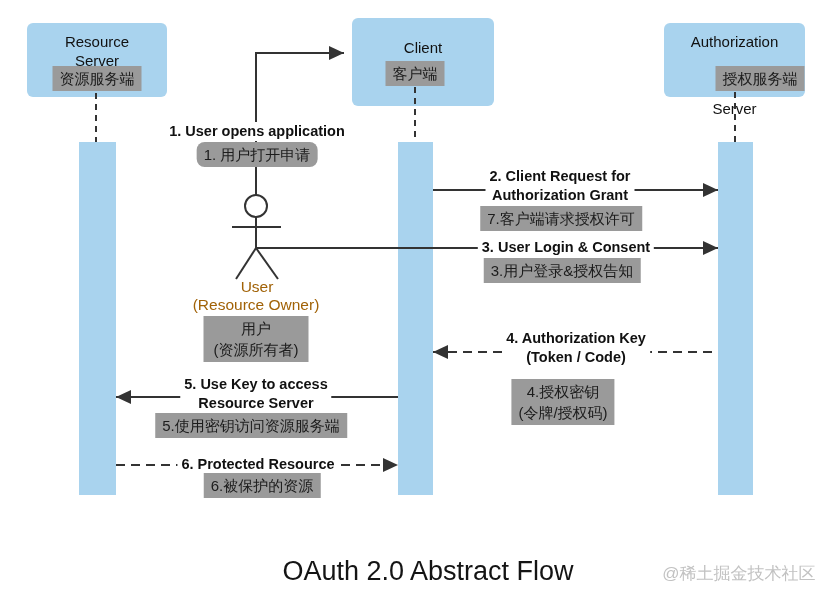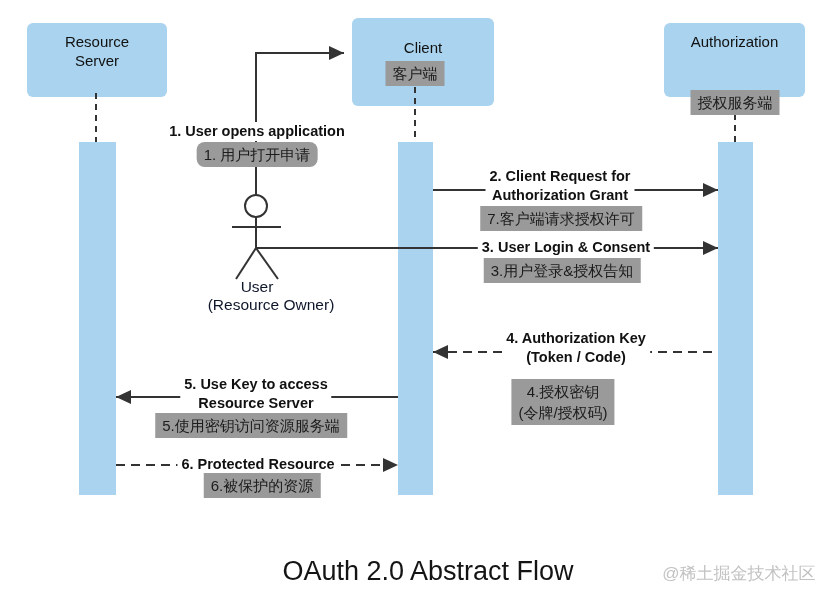--- a/index.html
+++ b/index.html
@@ -24,47 +24,48 @@
   .vline{position:absolute;width:2px;background:var(--line);z-index:2;}
   .dline{position:absolute;height:2px;z-index:2;
        background-image:repeating-linear-gradient(90deg,var(--line) 0 9px,transparent 9px 15px);}
   .arrow-r{position:absolute;width:0;height:0;border-top:7px solid transparent;
        border-bottom:7px solid transparent;border-left:15px solid var(--line);z-index:5;}
   .arrow-l{position:absolute;width:0;height:0;border-top:7px solid transparent;
        border-bottom:7px solid transparent;border-right:15px solid var(--line);z-index:5;}
   .msg-en{position:absolute;transform:translateX(-50%);background:#ffffff;font-size:14.5px;
        line-height:19px;color:#111;text-align:center;white-space:nowrap;padding:0 4px;z-index:3;font-weight:bold;}
   .plain{position:absolute;transform:translateX(-50%);font-size:15.5px;line-height:18px;
-       color:#0f172a;text-align:center;white-space:nowrap;z-index:3;}
+       color:#a16207;text-align:center;white-space:nowrap;z-index:3;}
   .user-tag{position:absolute;transform:translateX(-50%);background:var(--tag-bg);color:#1c1c1c;
        font-size:15px;line-height:21px;padding:2px 10px;text-align:center;white-space:nowrap;z-index:3;}
   .title{position:absolute;transform:translateX(-50%);font-size:27px;color:#141414;white-space:nowrap;z-index:3;}
   .wm{position:absolute;transform:translateX(-50%);font-size:17px;color:var(--watermark);white-space:nowrap;z-index:3;}
   svg line,svg circle{stroke:var(--line);stroke-width:2;}
 </style>
 </head>
 <body>
 
 <div id="stage">
 
   <div class="box" style="left:27px;top:23px;width:140px;height:65px;padding-top:9px;">
     <div>Resource</div>
     <div>Server</div>
   </div>
+  <div class="tag" style="left:97px;top:66px;">资源服务端</div>
 
   <div class="box" style="left:344px;top:18px;width:142px;height:68px;padding-top:20px;margin-left:8px;">
     <div>Client</div>
   </div>
   <div class="tag" style="left:415px;top:61px;">客户端</div>
 
   <div class="box" style="left:664px;top:23px;width:141px;height:65px;padding-top:9px;gap:48px;">
     <div>Authorization</div>
     <div>Server</div>
   </div>
-  <div class="tag" style="left:735px;top:66px;margin-top:24px;">授权服务端</div>
+  <div class="tag" style="left:760px;top:66px;">授权服务端</div>
 
   <div class="lifeline" style="left:95px;top:93px;height:49px;"></div>
   <div class="lifeline" style="left:414px;top:87px;height:55px;"></div>
   <div class="lifeline" style="left:734px;top:92px;height:50px;"></div>
 
   <div class="bar" style="left:79px;top:142px;width:37px;height:353px;"></div>
   <div class="bar" style="left:398px;top:142px;width:35px;height:353px;"></div>
   <div class="bar" style="left:718px;top:142px;width:35px;height:353px;"></div>
 
   <div class="vline" style="left:255px;top:52px;height:143px;"></div>
@@ -111,18 +112,22 @@
   <div class="tag" style="left:262px;top:473px;">6.被保护的资源</div>
 
   <svg style="position:absolute;left:218px;top:189px;z-index:3;" width="78" height="92" viewBox="0 0 78 92">
     <circle cx="38" cy="17" r="11" fill="#ffffff"></circle>
     <line x1="38" y1="28" x2="38" y2="59"></line>
     <line x1="14" y1="38" x2="63" y2="38"></line>
     <line x1="38" y1="59" x2="18" y2="90"></line>
     <line x1="38" y1="59" x2="60" y2="90"></line>
   </svg>
   <div class="plain" style="left:257px;top:278px;">User</div>
-  <div class="plain" style="left:271px;top:296px;">(Resource Owner)</div>
+  <div class="plain" style="left:256px;top:296px;">(Resource Owner)</div>
+  <div class="user-tag" style="left:256px;top:316px;">
+    <div>用户</div>
+    <div>(资源所有者)</div>
+  </div>
 
   <div class="title" style="left:428px;top:556px;">OAuth 2.0 Abstract Flow</div>
   <div class="wm" style="left:739px;top:562px;">@稀土掘金技术社区</div>
 
 </div>
 
 </body></html>

